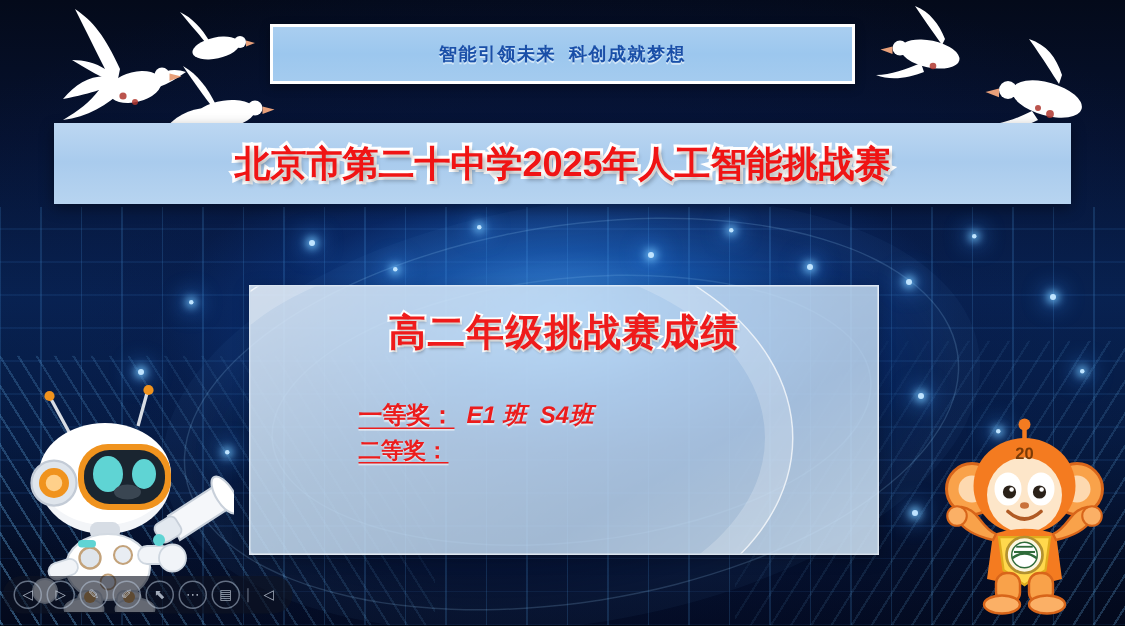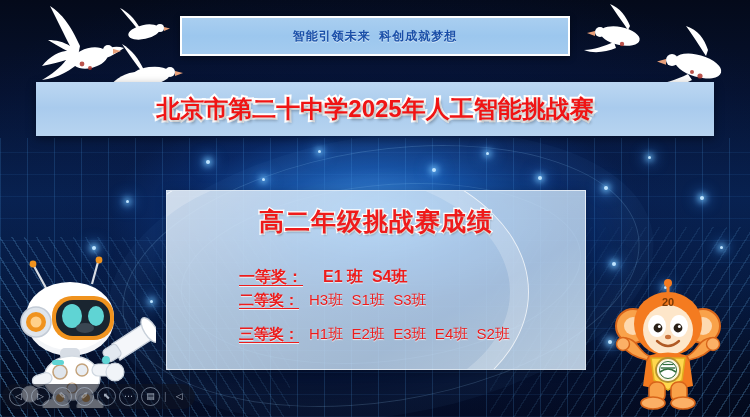--- a/index.html
+++ b/index.html
@@ -323,32 +323,27 @@
 
   <div id="title-band">
     <span id="title-text">北京市第二十中学2025年人工智能挑战赛</span>
   </div>
 
   <div id="results-panel">
     <div id="panel-heading">高二年级挑战赛成绩</div>
 
     <div class="award-row" id="award-row-1">
       <span class="award-label">一等奖：</span>
-      <span class="award-classes" style="margin-left:20px;">E1 班  S4班</span>
+      <span class="award-classes" style="margin-left:8px;font-style:italic;">E1 班  S4班</span>
     </div>
 
     <div class="award-row" id="award-row-2">
       <span class="award-label">二等奖：</span>
-      <span class="award-classes" style="margin-left:10px;">H3班  S1班  S3班</span>
     </div>
 
-    <div class="award-row" id="award-row-3">
-      <span class="award-label">三等奖：</span>
-      <span class="award-classes" style="margin-left:10px;">H1班  E2班  E3班  E4班  S2班</span>
-    </div>
   </div>
 
   <div id="robot-mascot" style="left:16px;top:248px;">
     <svg width="140" height="160" viewBox="0 0 140 160">
 
       <g stroke="#d8dde4" stroke-width="2.2" fill="none">
         <path d="M30 40 L18 18"></path>
         <path d="M76 36 L82 14"></path>
       </g>
       <circle cx="17" cy="16" r="3.4" fill="#f0931e"></circle>
@@ -398,21 +393,21 @@
         <rect x="36" y="146" width="16" height="12" rx="5"></rect>
         <rect x="62" y="146" width="16" height="12" rx="5"></rect>
         <ellipse cx="40" cy="158" rx="13" ry="7"></ellipse>
         <ellipse cx="74" cy="158" rx="13" ry="7"></ellipse>
       </g>
       <circle cx="44" cy="150" r="4" fill="#e0a24e"></circle>
       <circle cx="70" cy="150" r="4" fill="#e0a24e"></circle>
     </svg>
   </div>
 
-  <div id="tiger-mascot" style="left:613px;top:278px;">
+  <div id="tiger-mascot" style="left:628px;top:278px;">
     <svg width="110" height="132" viewBox="0 0 110 132">
 
       <circle cx="55" cy="5" r="4" fill="#f47b20"></circle>
       <rect x="53.5" y="7" width="3" height="8" fill="#f47b20"></rect>
 
       <circle cx="20" cy="48" r="17" fill="#f9a24a" stroke="#d8651a" stroke-width="2"></circle>
       <circle cx="90" cy="48" r="17" fill="#f9a24a" stroke="#d8651a" stroke-width="2"></circle>
       <circle cx="20" cy="48" r="9" fill="#fdd9b0"></circle>
       <circle cx="90" cy="48" r="9" fill="#fdd9b0"></circle>
 

